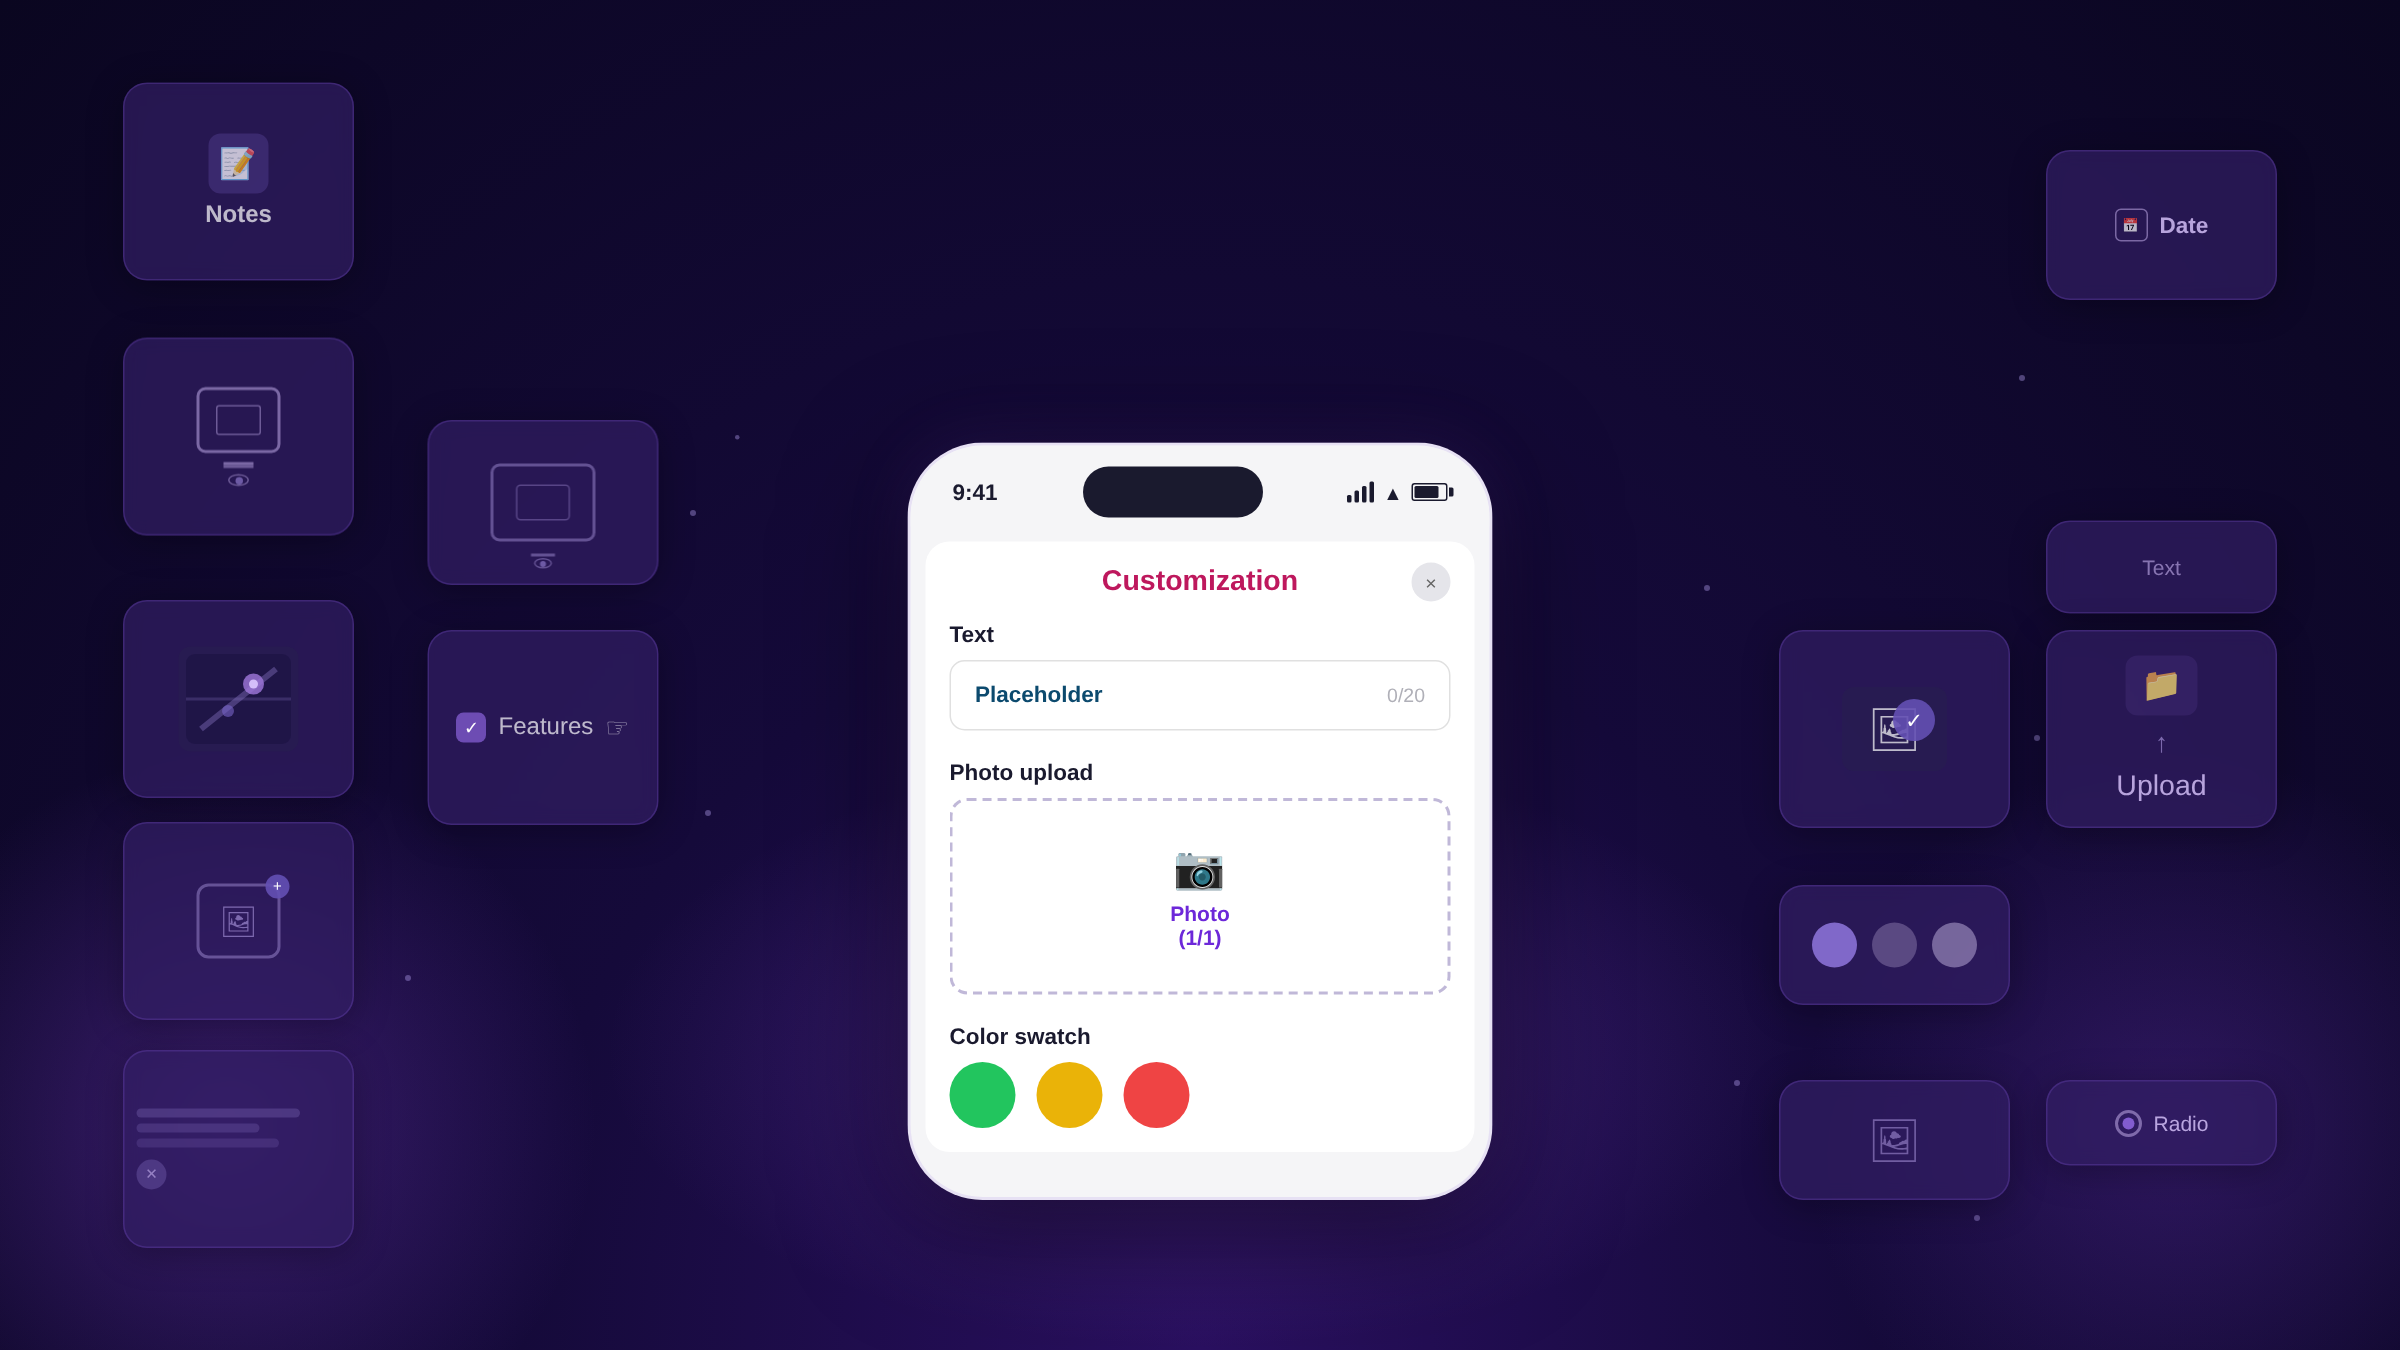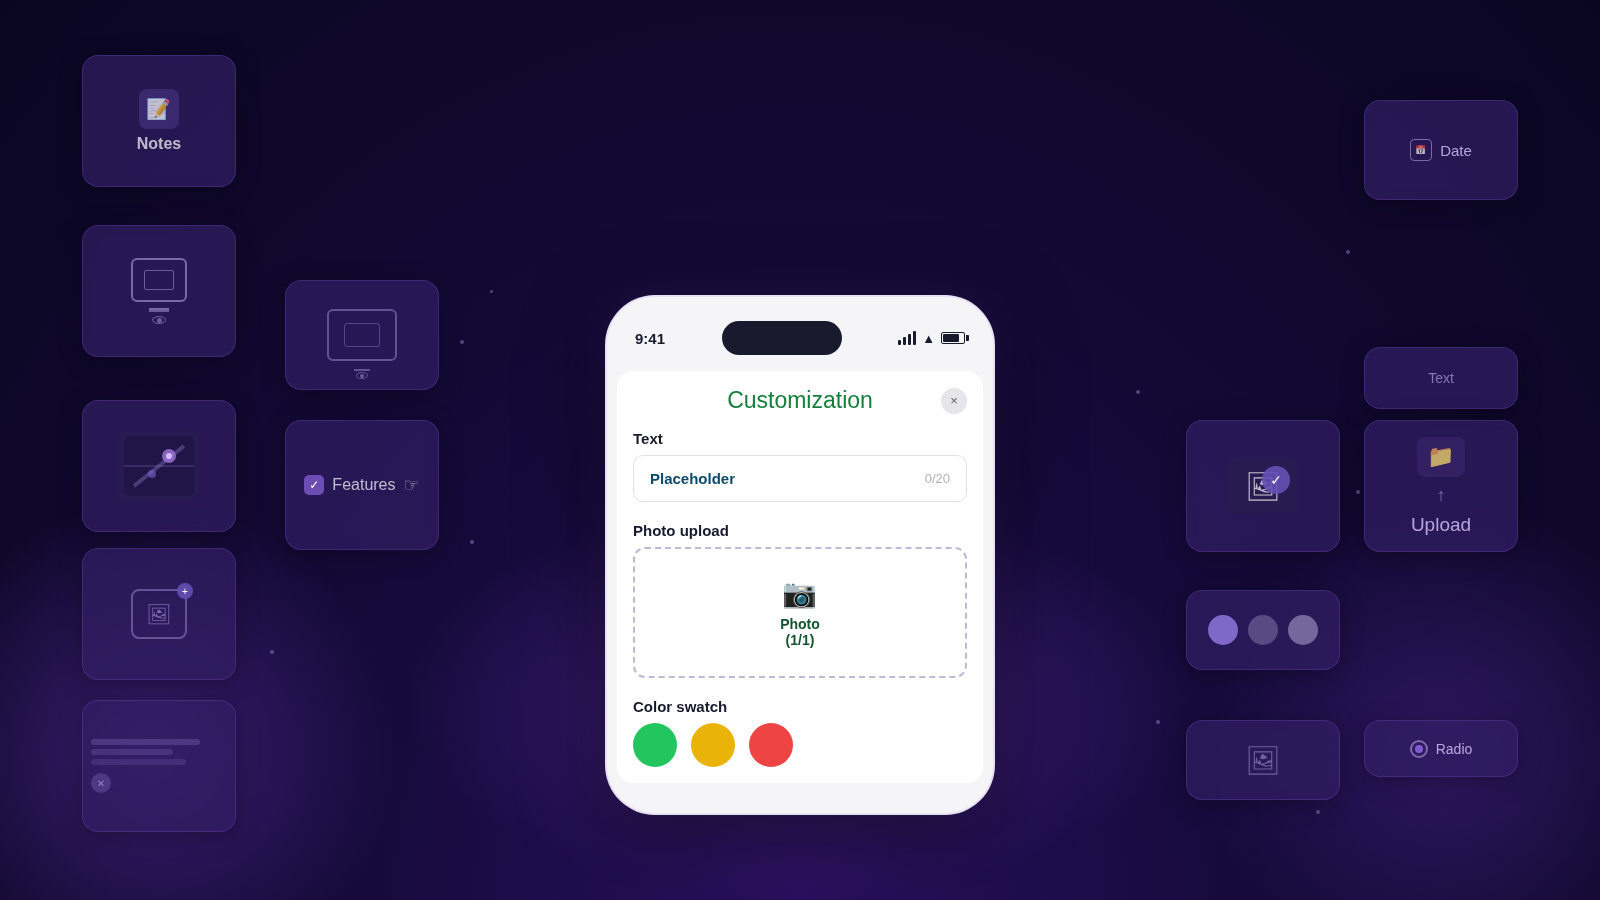--- a/index.html
+++ b/index.html
@@ -348,21 +348,21 @@
       border: 2px solid rgba(200,180,240,0.3);
       box-shadow: 0 20px 80px rgba(0,0,0,0.6), 0 0 40px rgba(120,60,200,0.2);
       overflow: hidden;
       padding-bottom: 30px;
     }
     .phone-status-bar {
       background: #f5f5f7;
       display: flex;
       justify-content: flex-start;
       align-items: center;
-      padding: 24px 28px 6px;
+      padding: 14px 28px 6px;
       font-size: 15px;
       font-weight: 600;
       color: #1a1a2e;
     }
     .dynamic-island {
       width: 120px; height: 34px;
       background: #1a1a2e;
       border-radius: 20px;
       margin: 0 auto;
     }
@@ -377,23 +377,23 @@
       padding: 16px;
     }
     .customization-header {
       display: flex;
       justify-content: center;
       align-items: center;
       position: relative;
       margin-bottom: 16px;
     }
     .customization-title {
-      font-size: 23px;
-      font-weight: 400;
-      color: #15803d;
+      font-size: 19px;
+      font-weight: 700;
+      color: #be185d;
     }
     .close-btn {
       position: absolute;
       right: 0;
       width: 26px; height: 26px;
       background: #e5e5ea;
       border-radius: 50%;
       display: flex; align-items: center; justify-content: center;
       font-size: 13px;
       color: #666;
@@ -435,21 +435,21 @@
       margin-bottom: 20px;
       min-height: 100px;
     }
     .photo-icon {
       font-size: 28px;
       color: #7c6b9e;
     }
     .photo-label {
       font-size: 14px;
       font-weight: 600;
-      color: #14532d;
+      color: #6d28d9;
       text-align: center;
     }
     .color-swatch-row {
       display: flex;
       gap: 14px;
       align-items: center;
     }
     .swatch {
       width: 44px; height: 44px;
       border-radius: 50%;
@@ -630,21 +630,21 @@
   <div class="float-card card-checkbox">
     <div class="checkbox-icon">✓</div>
     <span>Features</span>
     <span class="cursor-hand" style="position:static;font-size:18px;opacity:0.7;">☞</span>
   </div>
 
 
 
   <div class="float-card card-date">
     <div class="cal-icon">📅</div>
-    <span style="font-size:15px;font-weight:400;color:rgba(220,200,255,0.8);">Date</span>
+    <span style="font-size:15px;font-weight:700;color:rgba(220,200,255,0.8);">Date</span>
   </div>
 
 
   <div class="float-card card-text-right">
     <span>Text</span>
   </div>
 
   <div class="float-card card-upload">
     <div style="position:relative;">
       <div style="width:48px;height:40px;background:rgba(60,40,110,0.6);border-radius:8px;display:flex;align-items:center;justify-content:center;font-size:22px;">📁</div>

